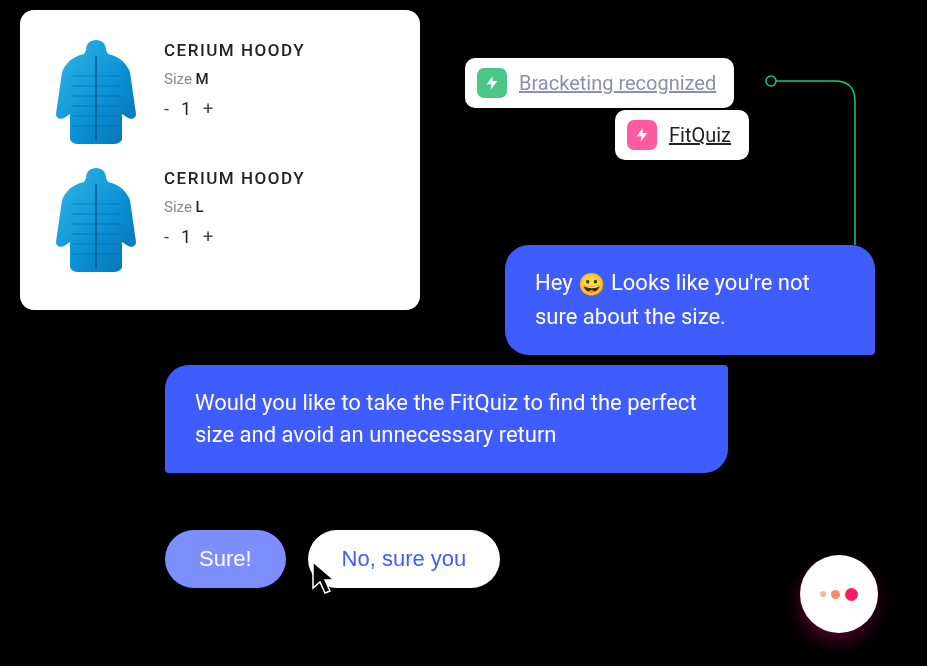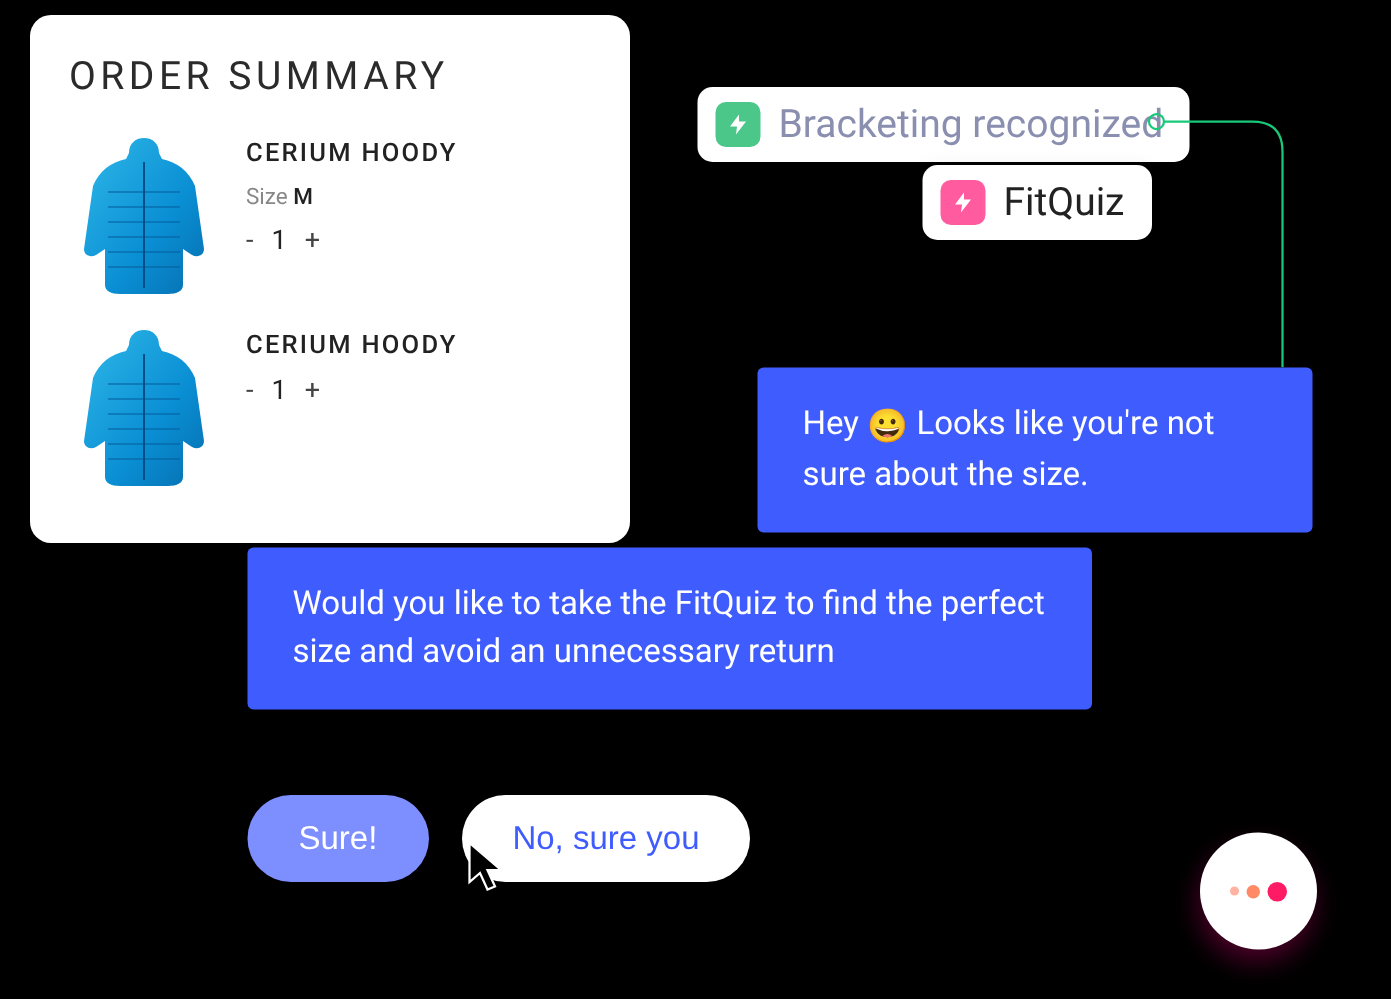--- a/index.html
+++ b/index.html
@@ -72,22 +72,23 @@
 
   
   .tag {
     position: absolute;
     background: #fff;
     border-radius: 10px;
     padding: 10px 18px 10px 12px;
     display: flex;
     align-items: center;
     gap: 12px;
-    font-size: 26px;
+    font-size: 20px;
     box-shadow: 0 4px 15px rgba(0,0,0,0.12);
+    text-decoration: underline;
   }
   .tag-bracketing {
     left: 465px;
     top: 58px;
     color: #8a8fb0;
   }
   .tag-fitquiz {
     left: 615px;
     top: 110px;
     color: #222;
@@ -116,21 +117,21 @@
   }
 
   
   .bubble {
     position: absolute;
     background: #3f5cff;
     color: #fff;
     font-size: 22px;
     line-height: 1.45;
     padding: 22px 30px;
-    border-radius: 4px;
+    border-radius: 24px;
   }
   .bubble-shadow {
     position: absolute;
     background: radial-gradient(circle at 30% 30%, rgba(0,0,0,0.55), rgba(0,0,0,0) 70%);
     filter: blur(4px);
     border-radius: 20px;
   }
   .shadow1 { left: 500px; top: 250px; width: 380px; height: 110px; }
   .bubble1 {
     left: 505px;
@@ -220,21 +221,20 @@
   .dot1 { width: 6px; height: 6px; background: #ffb3a0; }
   .dot2 { width: 9px; height: 9px; background: #ff8a65; }
   .dot3 { width: 13px; height: 13px; background: #ff1a66; }
 
   .emoji { font-size: 22px; vertical-align: -2px; }
 </style>
 </head>
 <body>
 
 <div class="order-card">
-  <div class="order-title">ORDER SUMMARY</div>
 
   <div class="order-item">
     <div class="jacket">
       <svg viewBox="0 0 100 110">
         <defs>
           <linearGradient id="j1" x1="0" y1="0" x2="1" y2="1">
             <stop offset="0%" stop-color="#2fb8e8"></stop>
             <stop offset="60%" stop-color="#0a8fd4"></stop>
             <stop offset="100%" stop-color="#066fb0"></stop>
           </linearGradient>
@@ -274,20 +274,23 @@
           <path d="M26 60 L74 60" fill="none"></path>
           <path d="M26 70 L74 70" fill="none"></path>
           <path d="M26 80 L74 80" fill="none"></path>
           <path d="M26 90 L74 90" fill="none"></path>
         </g>
         <path d="M50 20 L50 104" stroke="#044d86" stroke-width="1.3"></path>
       </svg>
     </div>
     <div class="item-info">
       <div class="item-name">CERIUM HOODY</div>
+      <div class="item-size">
+        <span>Size </span><b>L</b>
+      </div>
       <div class="qty">
         <span class="qty-btn">-</span>
         <span>1</span>
         <span class="qty-btn">+</span>
       </div>
     </div>
   </div>
 </div>
 
 <div class="tag tag-bracketing">

